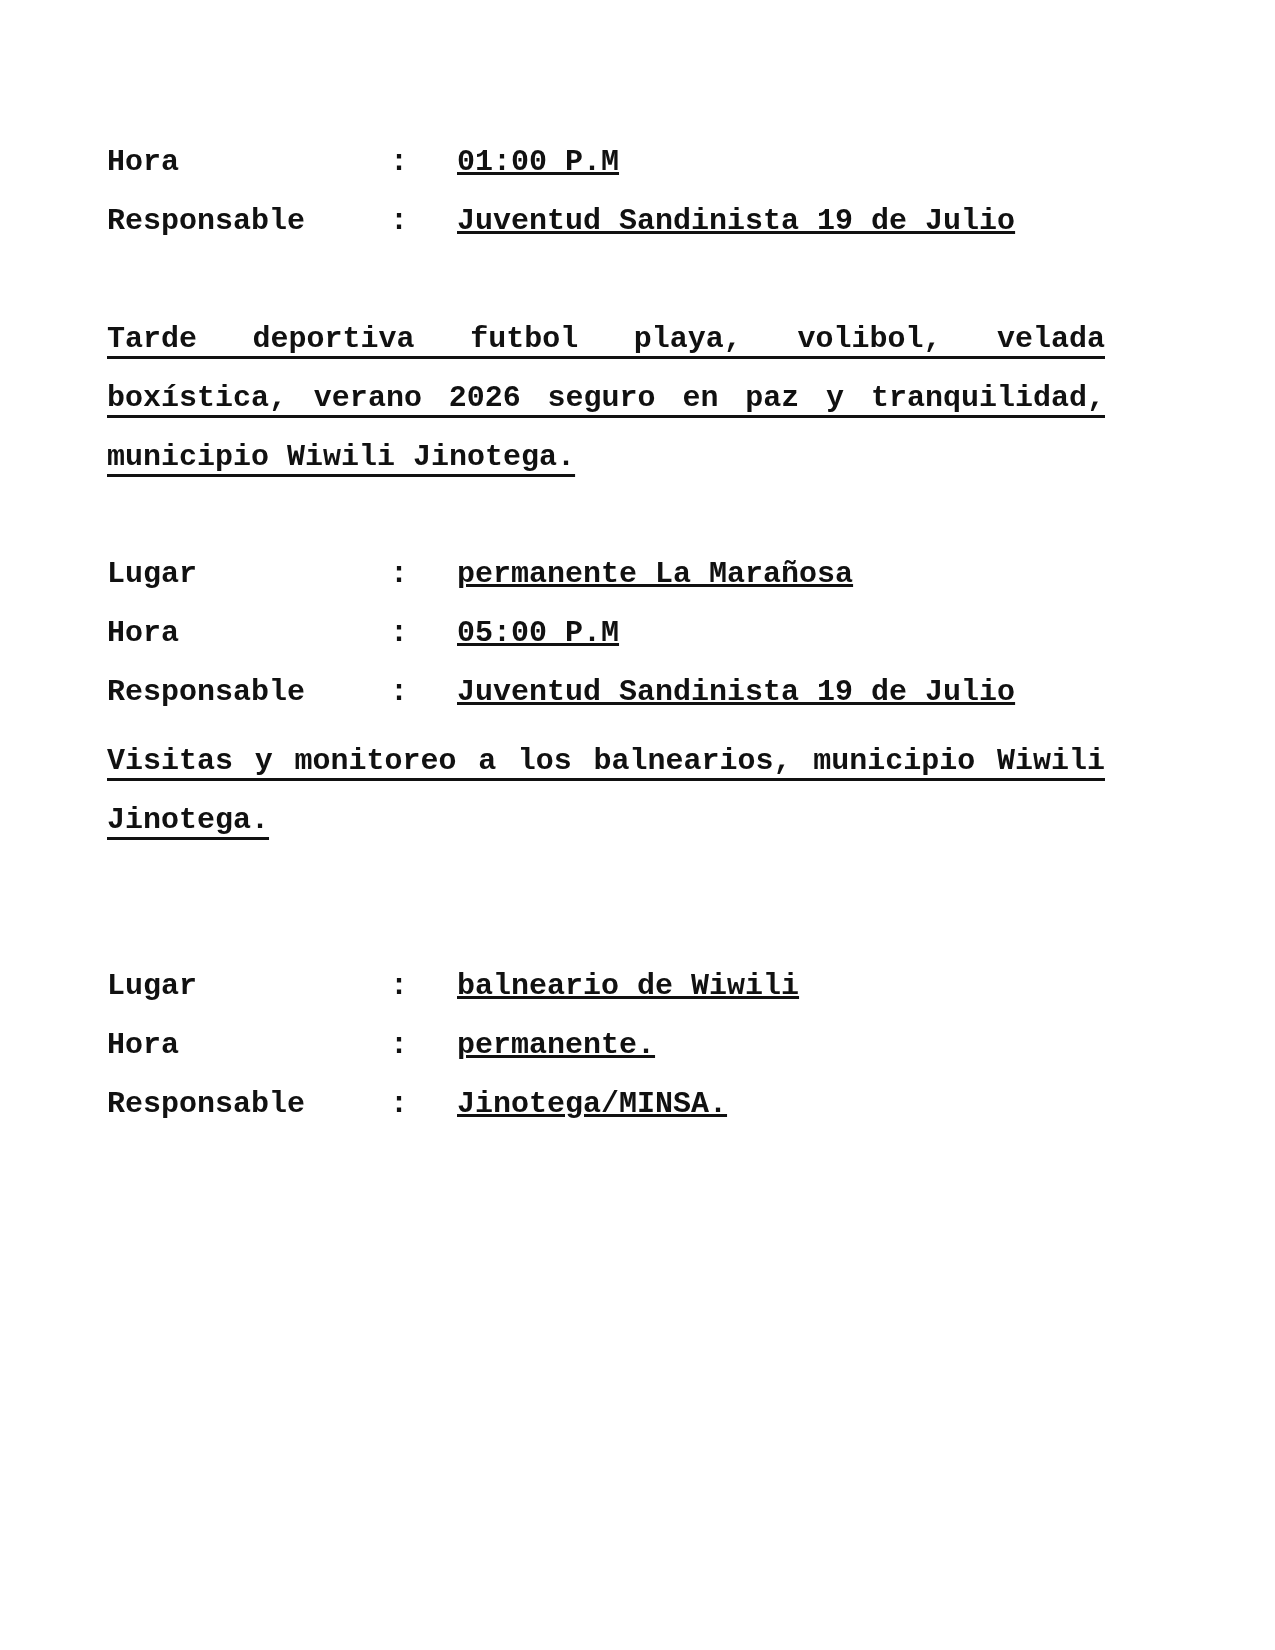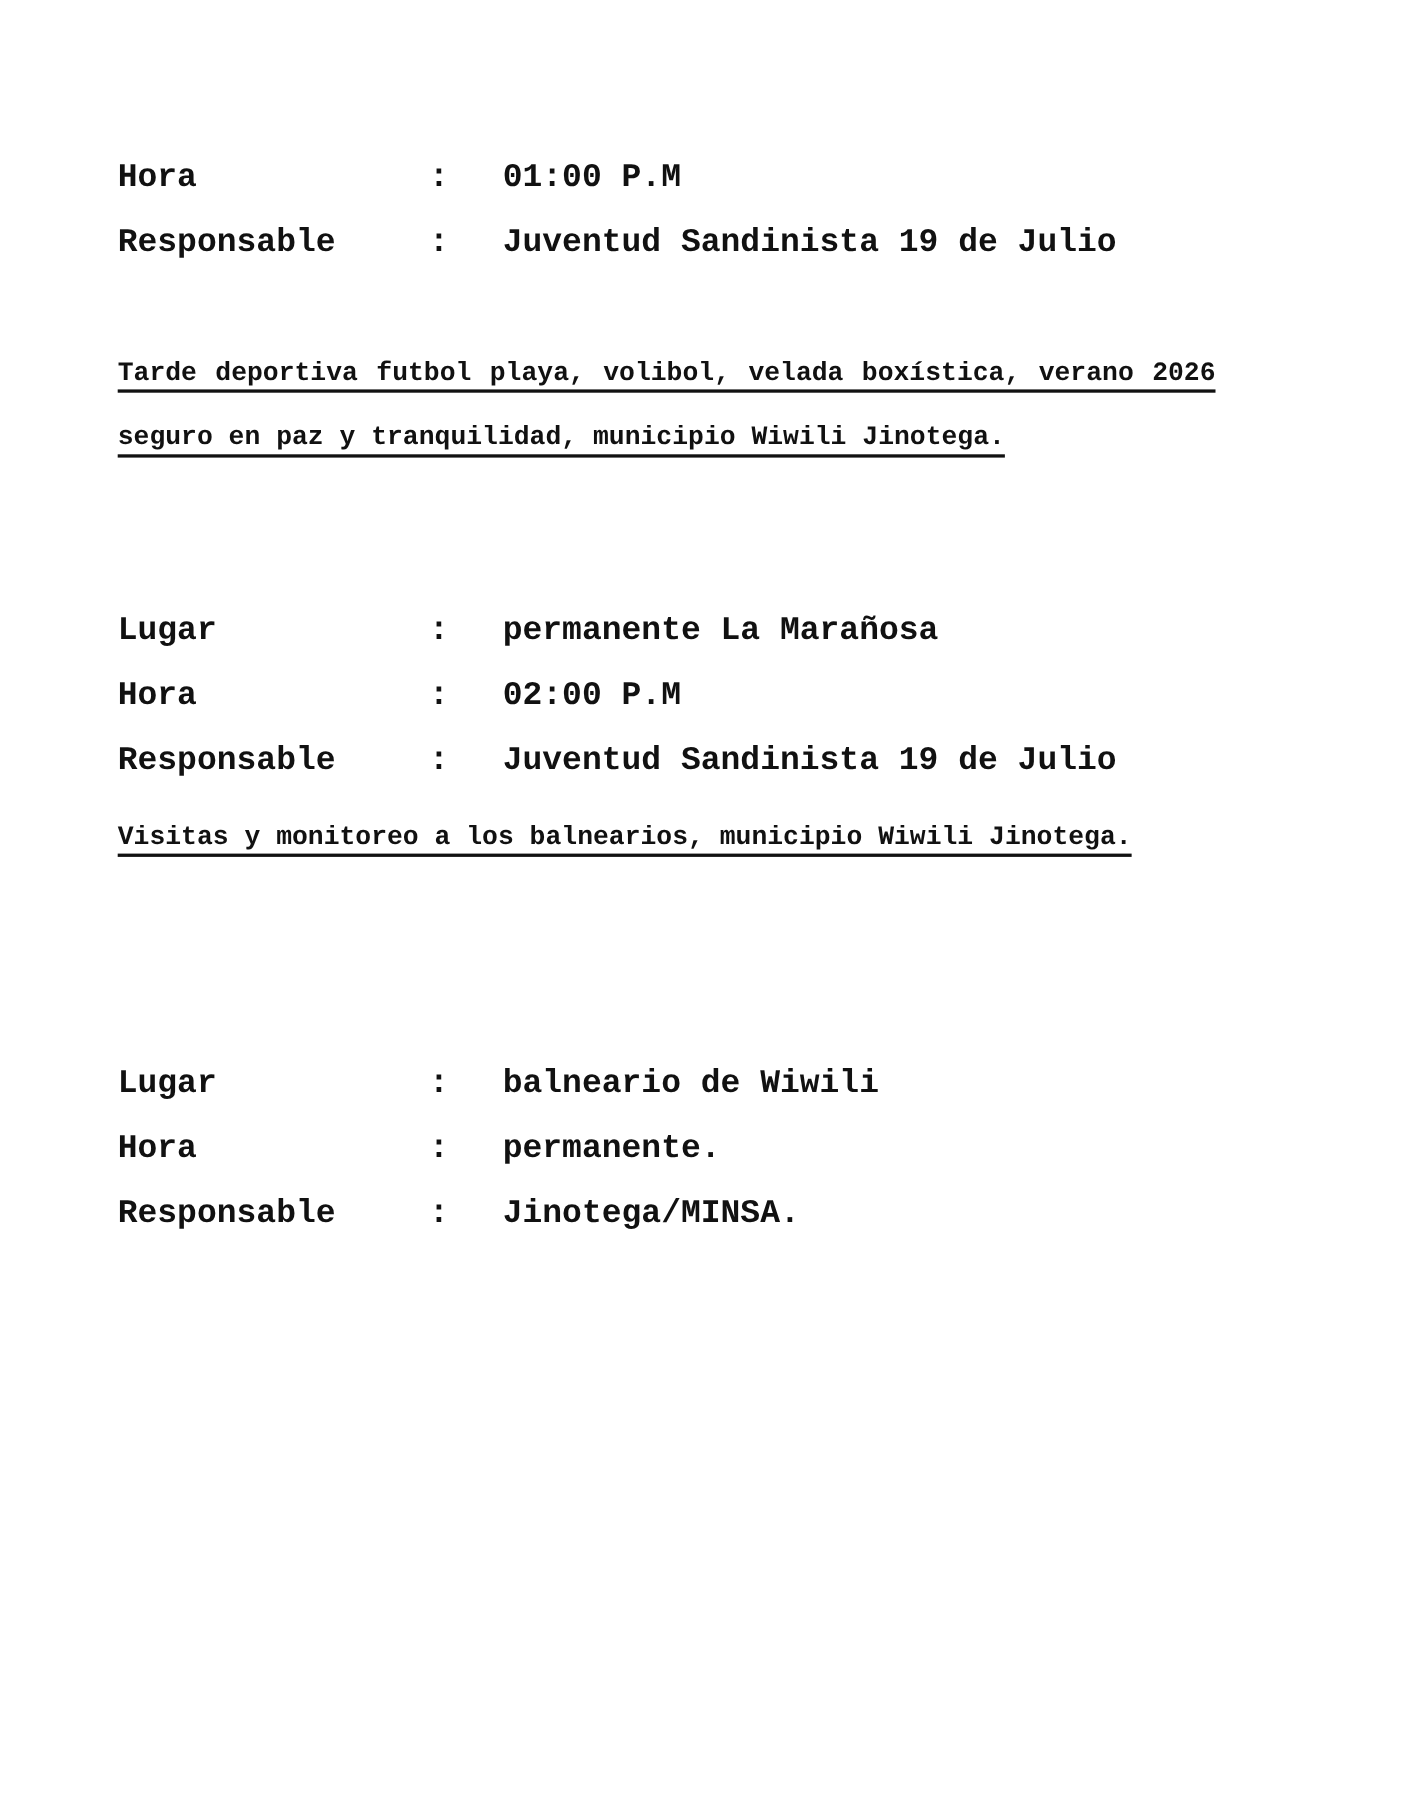--- a/index.html
+++ b/index.html
@@ -2,22 +2,22 @@
 <html><head>
   <meta charset="utf-8">
   <style>
     html, body { margin: 0; padding: 0; background: #ffffff; }
     body { width: 1275px; height: 1650px; position: relative; overflow: hidden;
       font-family: "Liberation Mono", "DejaVu Sans Mono", monospace; font-weight: bold; color: #111; }
     .page { position: absolute; left: 107px; top: 0; width: 1000px; }
     .row { position: absolute; left: 0; height: 40px; font-size: 30px; line-height: 40px; white-space: nowrap; }
     .row .label { position: absolute; left: 0; }
     .row .colon { position: absolute; left: 283px; }
-    .row .value { position: absolute; left: 350px; }
-    .heading { position: absolute; left: 0; width: 998px; font-size: 24px; line-height: 59px;
+    .row .value { position: absolute; left: 350px; text-decoration: underline; }
+    .heading { position: absolute; left: 0; width: 998px; font-size: 30px; line-height: 59px;
       text-align: justify; text-align-last: left; }
     .heading span { text-decoration: underline; text-decoration-thickness: 3px; text-underline-offset: 9px; }
   </style>
 </head>
 <body>
 
 <div class="page">
 
   <div class="row" style="top:142px">
     <span class="label">Hora</span>
@@ -35,21 +35,21 @@
   </div>
 
   <div class="row" style="top:554px">
     <span class="label">Lugar</span>
     <span class="colon">:</span>
     <span class="value">permanente La Marañosa</span>
   </div>
   <div class="row" style="top:613px">
     <span class="label">Hora</span>
     <span class="colon">:</span>
-    <span class="value">02:00 P.M</span>
+    <span class="value">05:00 P.M</span>
   </div>
   <div class="row" style="top:672px">
     <span class="label">Responsable</span>
     <span class="colon">:</span>
     <span class="value">Juventud Sandinista 19 de Julio</span>
   </div>
 
   <div class="heading" style="top:732px">
     <span>Visitas y monitoreo a los balnearios, municipio Wiwili Jinotega.</span>
   </div>

